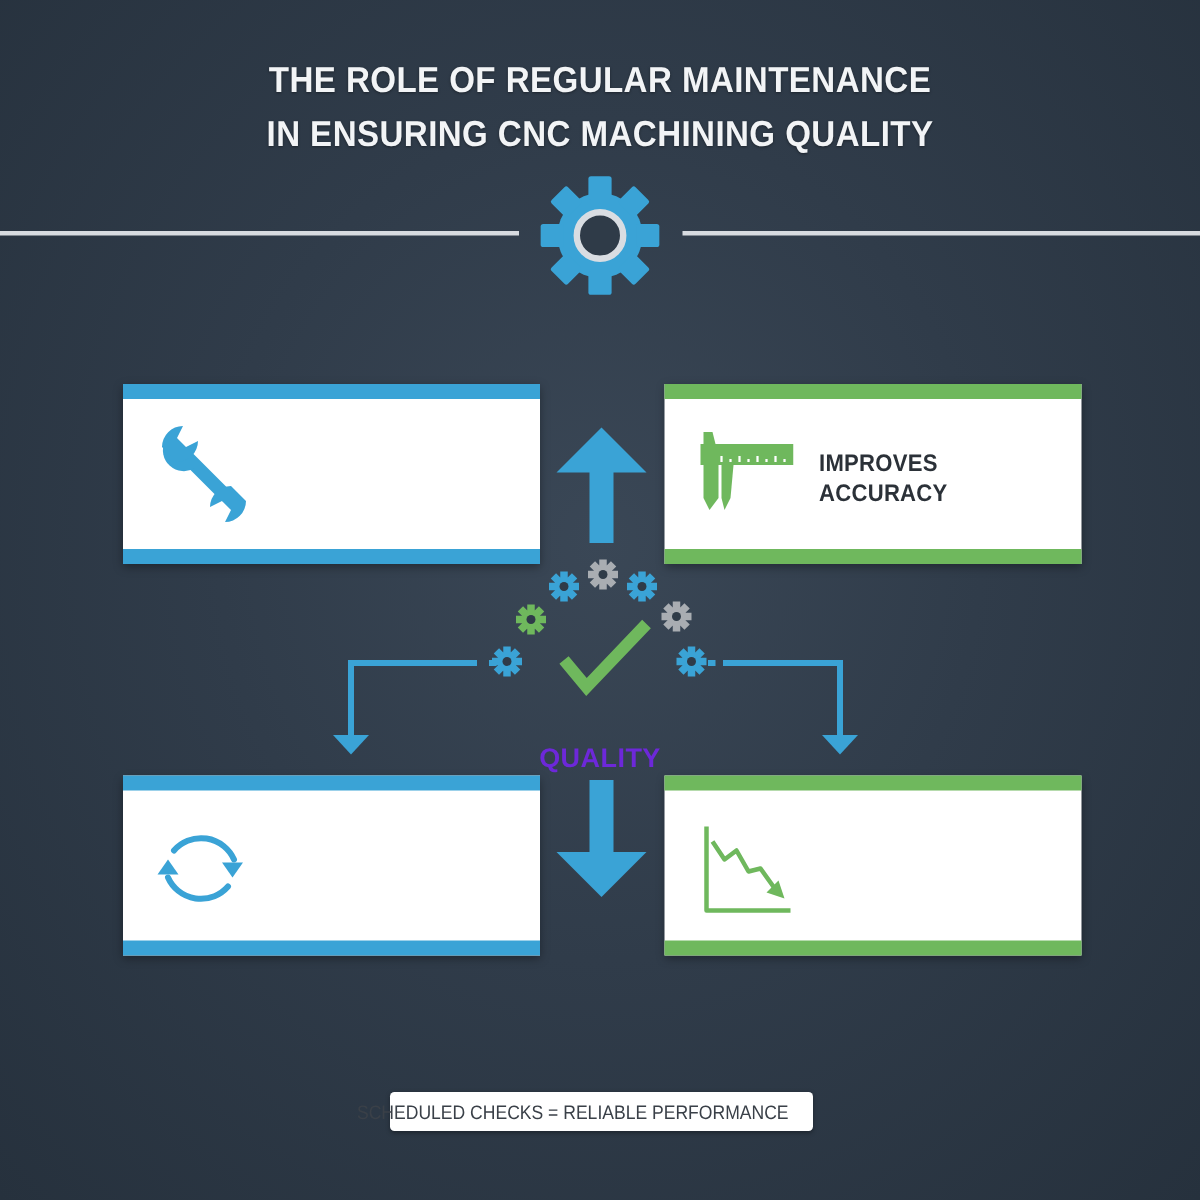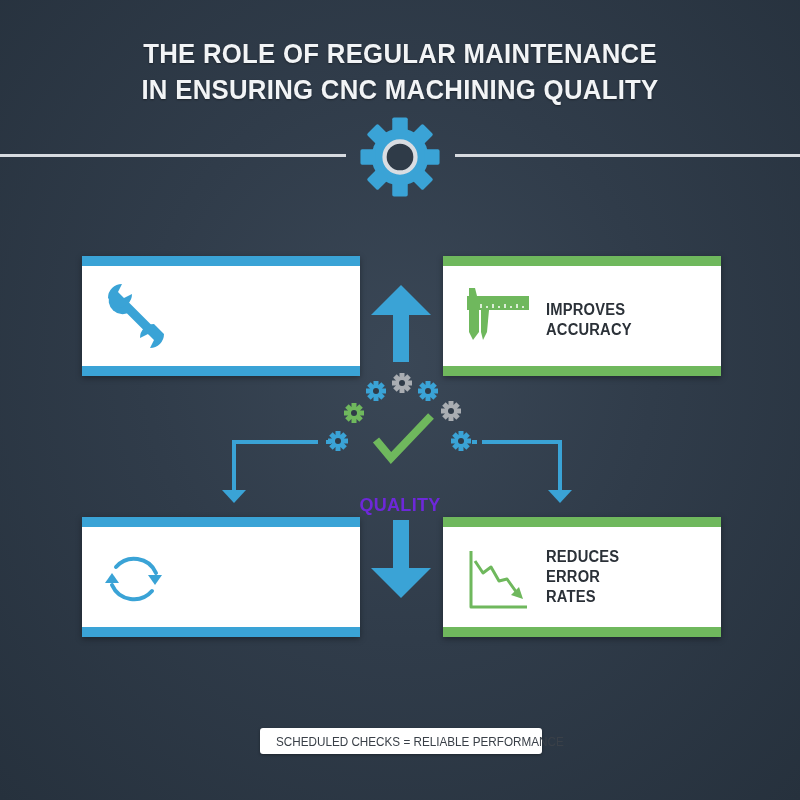--- a/index.html
+++ b/index.html
@@ -3,21 +3,21 @@
 <meta charset="utf-8">
 <style>
   html, body { margin: 0; padding: 0; }
   body {
     width: 800px; height: 800px; overflow: hidden; position: relative;
     background: radial-gradient(ellipse at 50% 45%, #3a4756 0%, #303c4a 45%, #26313d 100%);
     font-family: "Liberation Sans", "DejaVu Sans", sans-serif;
   }
   .title {
     position: absolute; left: 0; top: 36px; width: 800px; text-align: center;
-    color: #f2f4f6; font-weight: bold; font-size: 28px; line-height: 36px;
+    color: #f2f4f6; font-weight: bold; font-size: 24px; line-height: 36px;
     letter-spacing: 0.3px; text-shadow: 0 1px 2px rgba(0,0,0,0.4);
   }
   .title div { transform: scaleX(0.92); }
   .rule { position: absolute; top: 154px; height: 3px; background: #d7dbe0; }
   .rule.left { left: 0; width: 346px; }
   .rule.right { left: 455px; width: 345px; }
   .main-gear { position: absolute; left: 357px; top: 114px; width: 86px; height: 86px; }
 
   .card {
     position: absolute; width: 278px; height: 120px; background: #ffffff;
@@ -41,21 +41,21 @@
   #card-br { left: 443px; top: 517px; }
 
   .center-svg { position: absolute; left: 0; top: 0; width: 800px; height: 800px; pointer-events: none; }
   .quality-label {
     position: absolute; left: 340px; top: 495px; width: 120px; text-align: center;
     color: #6d28d9; font-weight: bold; font-size: 18px; letter-spacing: 0.3px;
   }
   .footer-badge {
     position: absolute; left: 260px; top: 728px; width: 282px; height: 26px;
     background: #ffffff; border-radius: 3px; box-shadow: 0 1px 3px rgba(0,0,0,0.35);
-    display: flex; align-items: center; justify-content: flex-start;
+    display: flex; align-items: center; justify-content: flex-end;
   }
   .footer-badge span {
     color: #3a4048; font-size: 13px; white-space: nowrap; display: inline-block;
     transform: scaleX(0.9);
   }
 </style>
 </head>
 <body>
 
 <div class="title">
@@ -138,25 +138,20 @@
 
 <div class="card green" id="card-br">
   <div class="bar top"></div>
   <svg class="icon" style="left:24px; top:32px;" viewBox="0 0 64 64">
     <g fill="none" stroke="#6fb85d" stroke-width="3" stroke-linejoin="round">
       <polyline points="4,2 4,58 60,58"></polyline>
       <polyline points="8,12 16,24 24,18 32,32 40,30 50,44"></polyline>
     </g>
     <polygon points="44,46 56,50 52,38" fill="#6fb85d"></polygon>
   </svg>
-  <div class="text" style="left:103px; top:30px;">
-    <div>REDUCES</div>
-    <div>ERROR</div>
-    <div>RATES</div>
-  </div>
   <div class="bar bottom"></div>
 </div>
 
 <svg class="center-svg" viewBox="0 0 800 800">
   <defs>
     <g id="smallgear">
       <circle r="6.5"></circle>
       <rect x="-2.5" y="-10" width="5" height="5"></rect>
       <rect x="-2.5" y="-10" width="5" height="5" transform="rotate(45)"></rect>
       <rect x="-2.5" y="-10" width="5" height="5" transform="rotate(90)"></rect>

